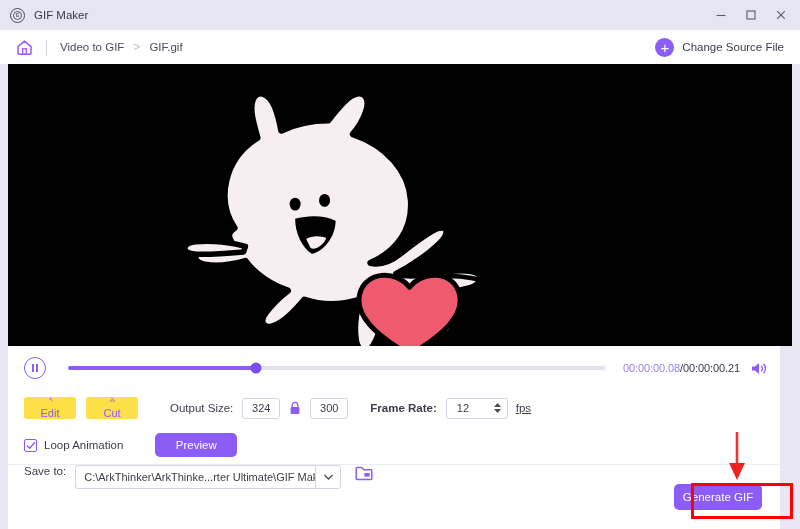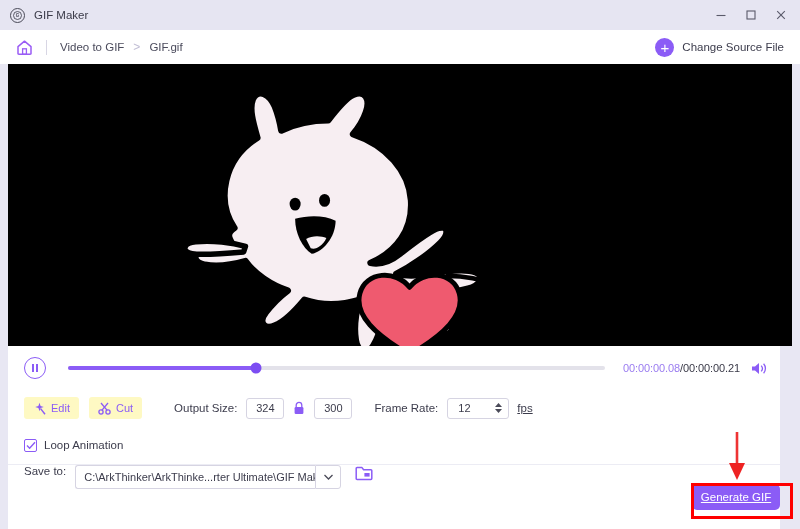--- a/index.html
+++ b/index.html
@@ -125,25 +125,25 @@
   .vol-icon { margin-left: 10px; color: #8b5cf6; display:flex; align-items:center;}
 
   
   .opt-row {
     height: 36px; flex: 0 0 36px;
     display: flex; align-items: center;
     padding: 0 16px;
   }
   .chip {
     height: 22px; min-width: 52px;
-    background: #fef9c3; border-radius: 3px;
+    background: #fde047; border-radius: 3px;
     display: flex; align-items: center; justify-content: flex-end;
     gap: 5px; padding: 0 9px;
     margin-right: 10px;
-    color: #8b5cf6; font-size: 11px;
+    color: #8b5cf6; font-size: 11px; flex-direction: column;
   }
   .chip svg { display:block; }
   .lbl { font-size: 11.5px; color: #3c3c4c; }
   .numbox {
     height: 21px; width: 38px;
     border: 1px solid #d6d4e2; border-radius: 3px;
     display: flex; align-items: center; justify-content: center;
     font-size: 11px; color: #3c3c4c;
     background: #fff;
   }
@@ -200,27 +200,26 @@
   .path-drop {
     height: 24px; width: 26px;
     border: 1px solid #d6d4e2; border-radius: 0 3px 3px 0;
     display: flex; align-items: center; justify-content: center;
     background: #fff; color: #3c3c4c;
   }
   .folder-btn {
     margin-left: 14px; color: #8b5cf6; display:flex; align-items:center;
   }
   .gen-btn {
-    position: absolute; right: 0; top: 50%;
+    position: absolute; right: 18px; top: 50%;
     transform: translateY(-50%);
     width: 88px; height: 26px; border-radius: 5px;
     background: #8b5cf6; color: #fff;
     display: flex; align-items: center; justify-content: center;
     font-size: 11.5px;
-    text-decoration: underline;
   }
   .gen-highlight {
     position: absolute;
     left: 691px; top: 483px; width: 102px; height: 36px;
     border: 3px solid #ff0000;
     pointer-events: none; z-index: 20;
   }
   .red-arrow {
     position: absolute; left: 724px; top: 430px;
     width: 26px; height: 52px; z-index: 20; pointer-events: none;
@@ -359,21 +358,21 @@
       <span class="lbl" style="margin-left:22px;margin-right:9px;">Output Size:</span>
       <div class="numbox">324</div>
       <div class="lock-icon">
         <svg width="12" height="14" viewBox="0 0 12 14">
           <path d="M3.2 6 L3.2 4.2 A2.8 2.8 0 0 1 8.8 4.2 L8.8 6" fill="none" stroke="#8b5cf6" stroke-width="1.3"></path>
           <rect x="1.6" y="6" width="8.8" height="7" rx="1.2" fill="#8b5cf6"></rect>
         </svg>
       </div>
       <div class="numbox">300</div>
 
-      <span class="lbl" style="margin-left:22px;margin-right:9px;">Frame Rate:</span>
+      <span class="lbl" style="margin-left:22px;margin-right:9px;font-weight:bold;">Frame Rate:</span>
       <div class="spin-box">
         <span>12</span>
         <span class="spin-arrows">
           <svg width="7" height="4" viewBox="0 0 7 4">
               <path d="M3.5 0 L7 4 L0 4 Z" fill="#4a4a58"></path>
             </svg>
           <svg width="7" height="4" viewBox="0 0 7 4">
               <path d="M3.5 4 L0 0 L7 0 Z" fill="#4a4a58"></path>
             </svg>
         </span>
@@ -381,20 +380,21 @@
       <span class="lbl" style="margin-left:8px;text-decoration:underline;">fps</span>
     </div>
 
     <div class="loop-row">
       <div class="checkbox">
         <svg width="10" height="9" viewBox="0 0 10 9">
             <path d="M1 4.6 L3.6 7.2 L9 1.2" fill="none" stroke="#8b5cf6" stroke-width="1.4"></path>
           </svg>
       </div>
       <span class="lbl">Loop Animation</span>
+      <div class="preview-btn">Preview</div>
     </div>
 
     <div class="save-row">
       <span class="save-label">Save to:</span>
       <div class="path-field">C:\ArkThinker\ArkThinke...rter Ultimate\GIF Maker</div>
       <div class="path-drop">
         <svg width="9" height="6" viewBox="0 0 9 6">
             <path d="M0.5 1 L4.5 5 L8.5 1" fill="none" stroke="#4a4a58" stroke-width="1.3"></path>
           </svg>
       </div>

